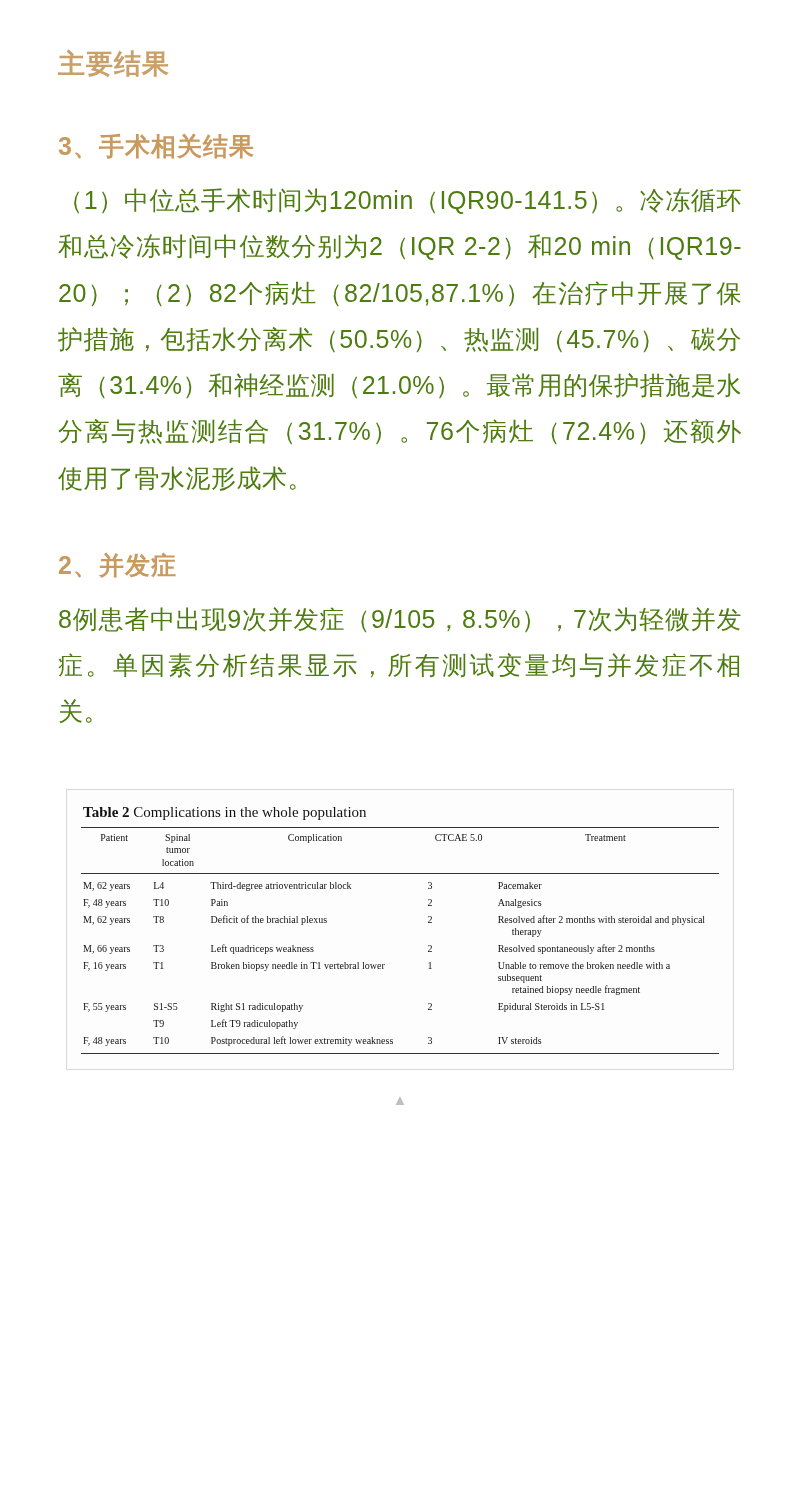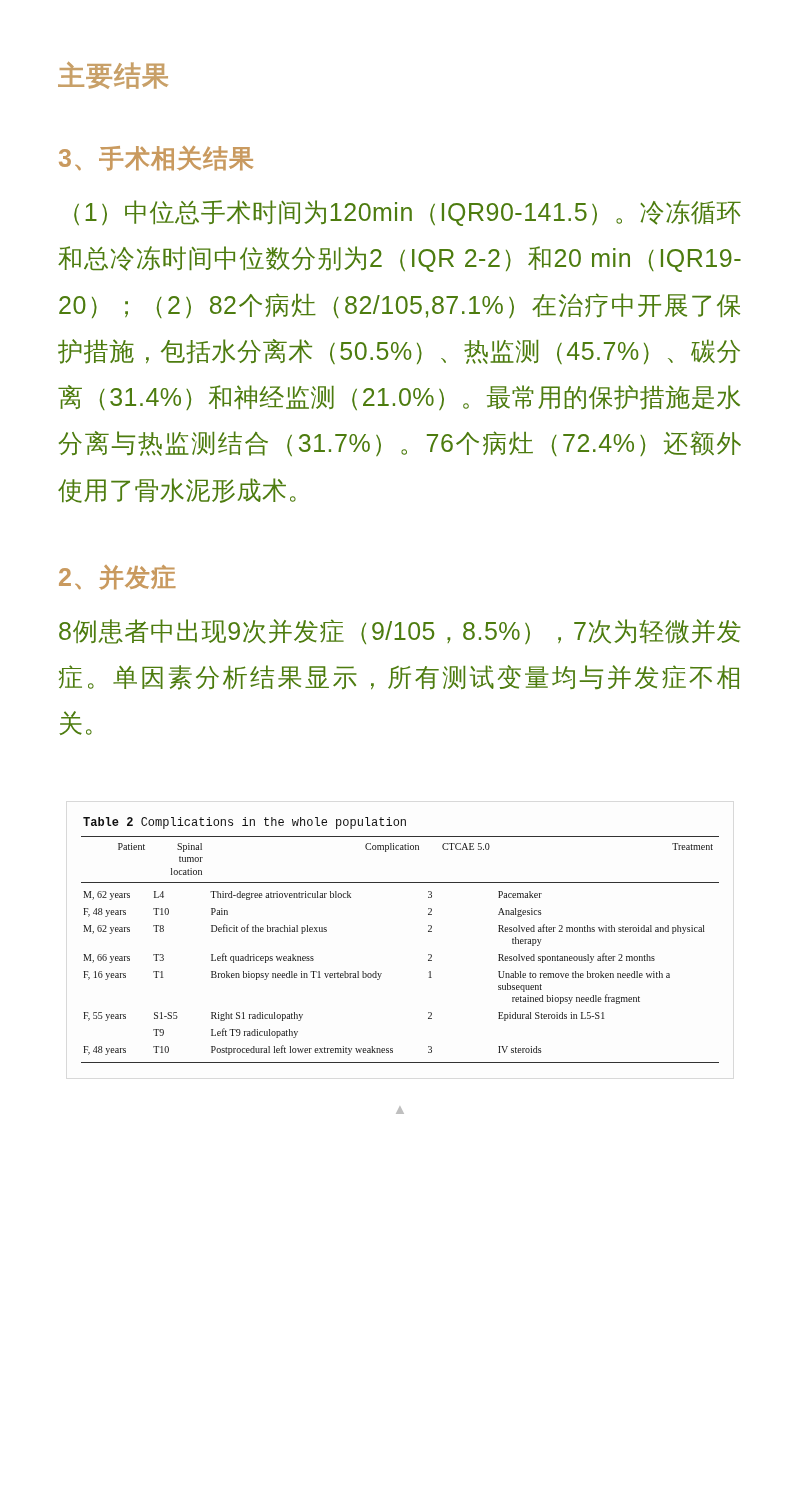--- a/index.html
+++ b/index.html
@@ -12,21 +12,21 @@
     background: #ffffff;
     font-family: "Liberation Sans", sans-serif;
     color: #1a1a1a;
     overflow: hidden;
   }
   .page {
     position: relative;
     width: 800px;
     height: 1497px;
     box-sizing: border-box;
-    padding: 16px 58px;
+    padding: 4px 58px;
   }
   .section-title {
     font-size: 27px;
     font-weight: bold;
     color: #c8a068;
     letter-spacing: 1px;
     margin: 0;
     padding-top: 42px;
   }
   .sub-title {
@@ -54,37 +54,37 @@
     margin-top: 54px;
     padding: 0 8px;
   }
   .table-card {
     border: 1px solid #d8d8d8;
     background: #fdfdfd;
     padding: 12px 14px 14px 14px;
     box-sizing: border-box;
   }
   .tbl-caption {
-    font-size: 12px;
+    font-size: 15px;
     color: #111;
     padding: 2px 0 6px 2px;
-    font-family: Liberation Mono, monospace;
+    font-family: Liberation Serif, serif;
   }
   .tbl-caption b {
     font-weight: bold;
   }
   table.comp {
     width: 100%;
     border-collapse: collapse;
     font-family: "Liberation Serif", serif;
     font-size: 10px;
     color: #111;
   }
   table.comp thead th {
-    text-align: right;
+    text-align: center;
     font-weight: normal;
     vertical-align: top;
     padding: 4px 6px 4px 2px;
     border-top: 1px solid #333;
     border-bottom: 1px solid #333;
     line-height: 1.25;
   }
   table.comp tbody td {
     text-align: left;
     vertical-align: top;
@@ -191,21 +191,21 @@
             <td>T3</td>
             <td>Left quadriceps weakness</td>
             <td>2</td>
             <td>
               <span>Resolved spontaneously after 2 months</span>
             </td>
           </tr>
           <tr>
             <td>F, 16 years</td>
             <td>T1</td>
-            <td>Broken biopsy needle in T1 vertebral body</td>
+            <td>Broken biopsy needle in T1 vertebral lower</td>
             <td>1</td>
             <td>
               <span>Unable to remove the broken needle with a subsequent</span>
               <span class="indent-2">retained biopsy needle fragment</span>
             </td>
           </tr>
           <tr>
             <td>F, 55 years</td>
             <td>S1-S5</td>
             <td>Right S1 radiculopathy</td>

